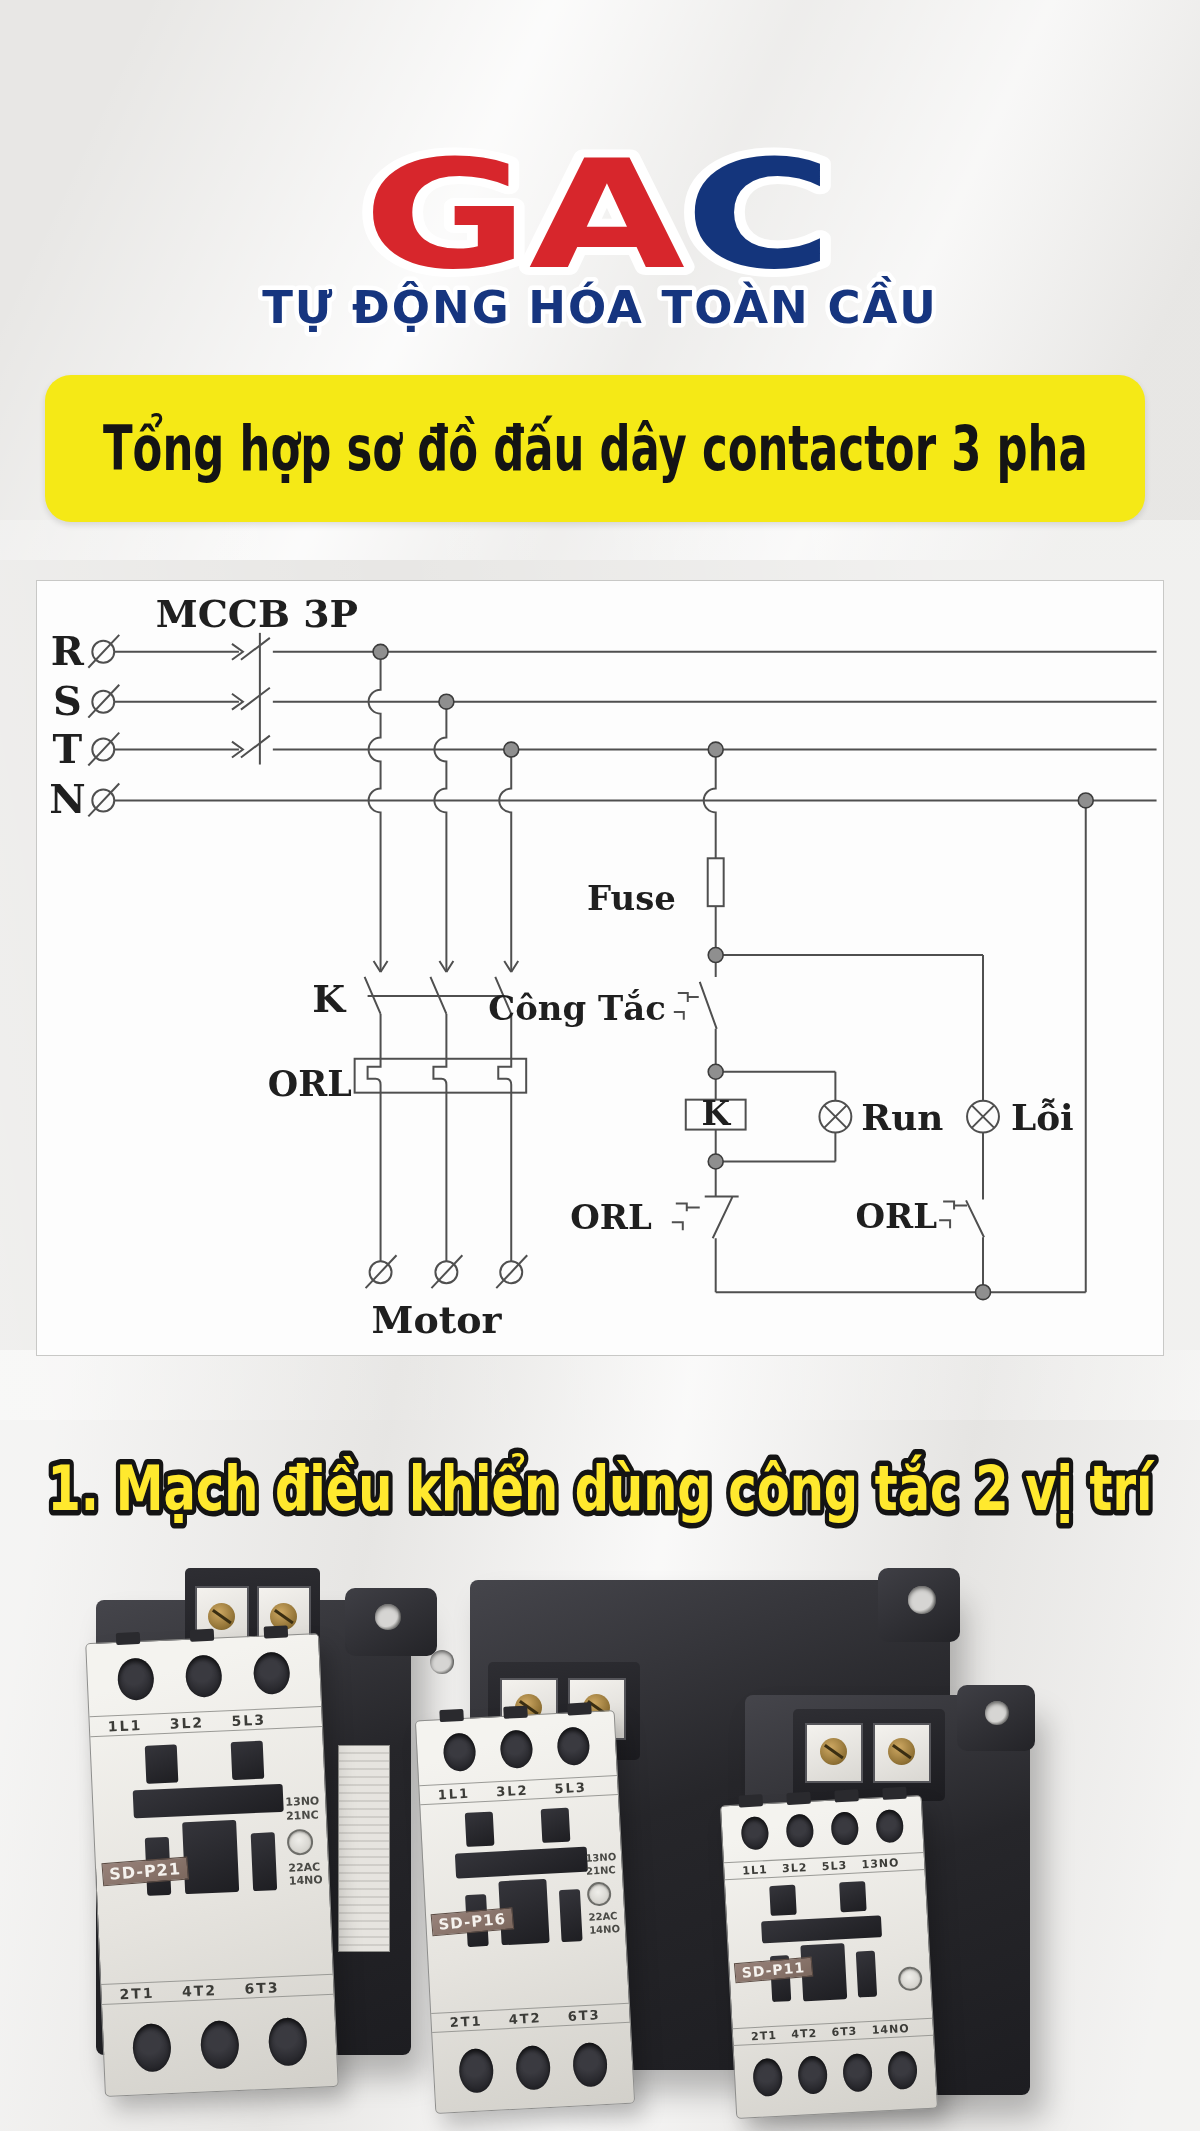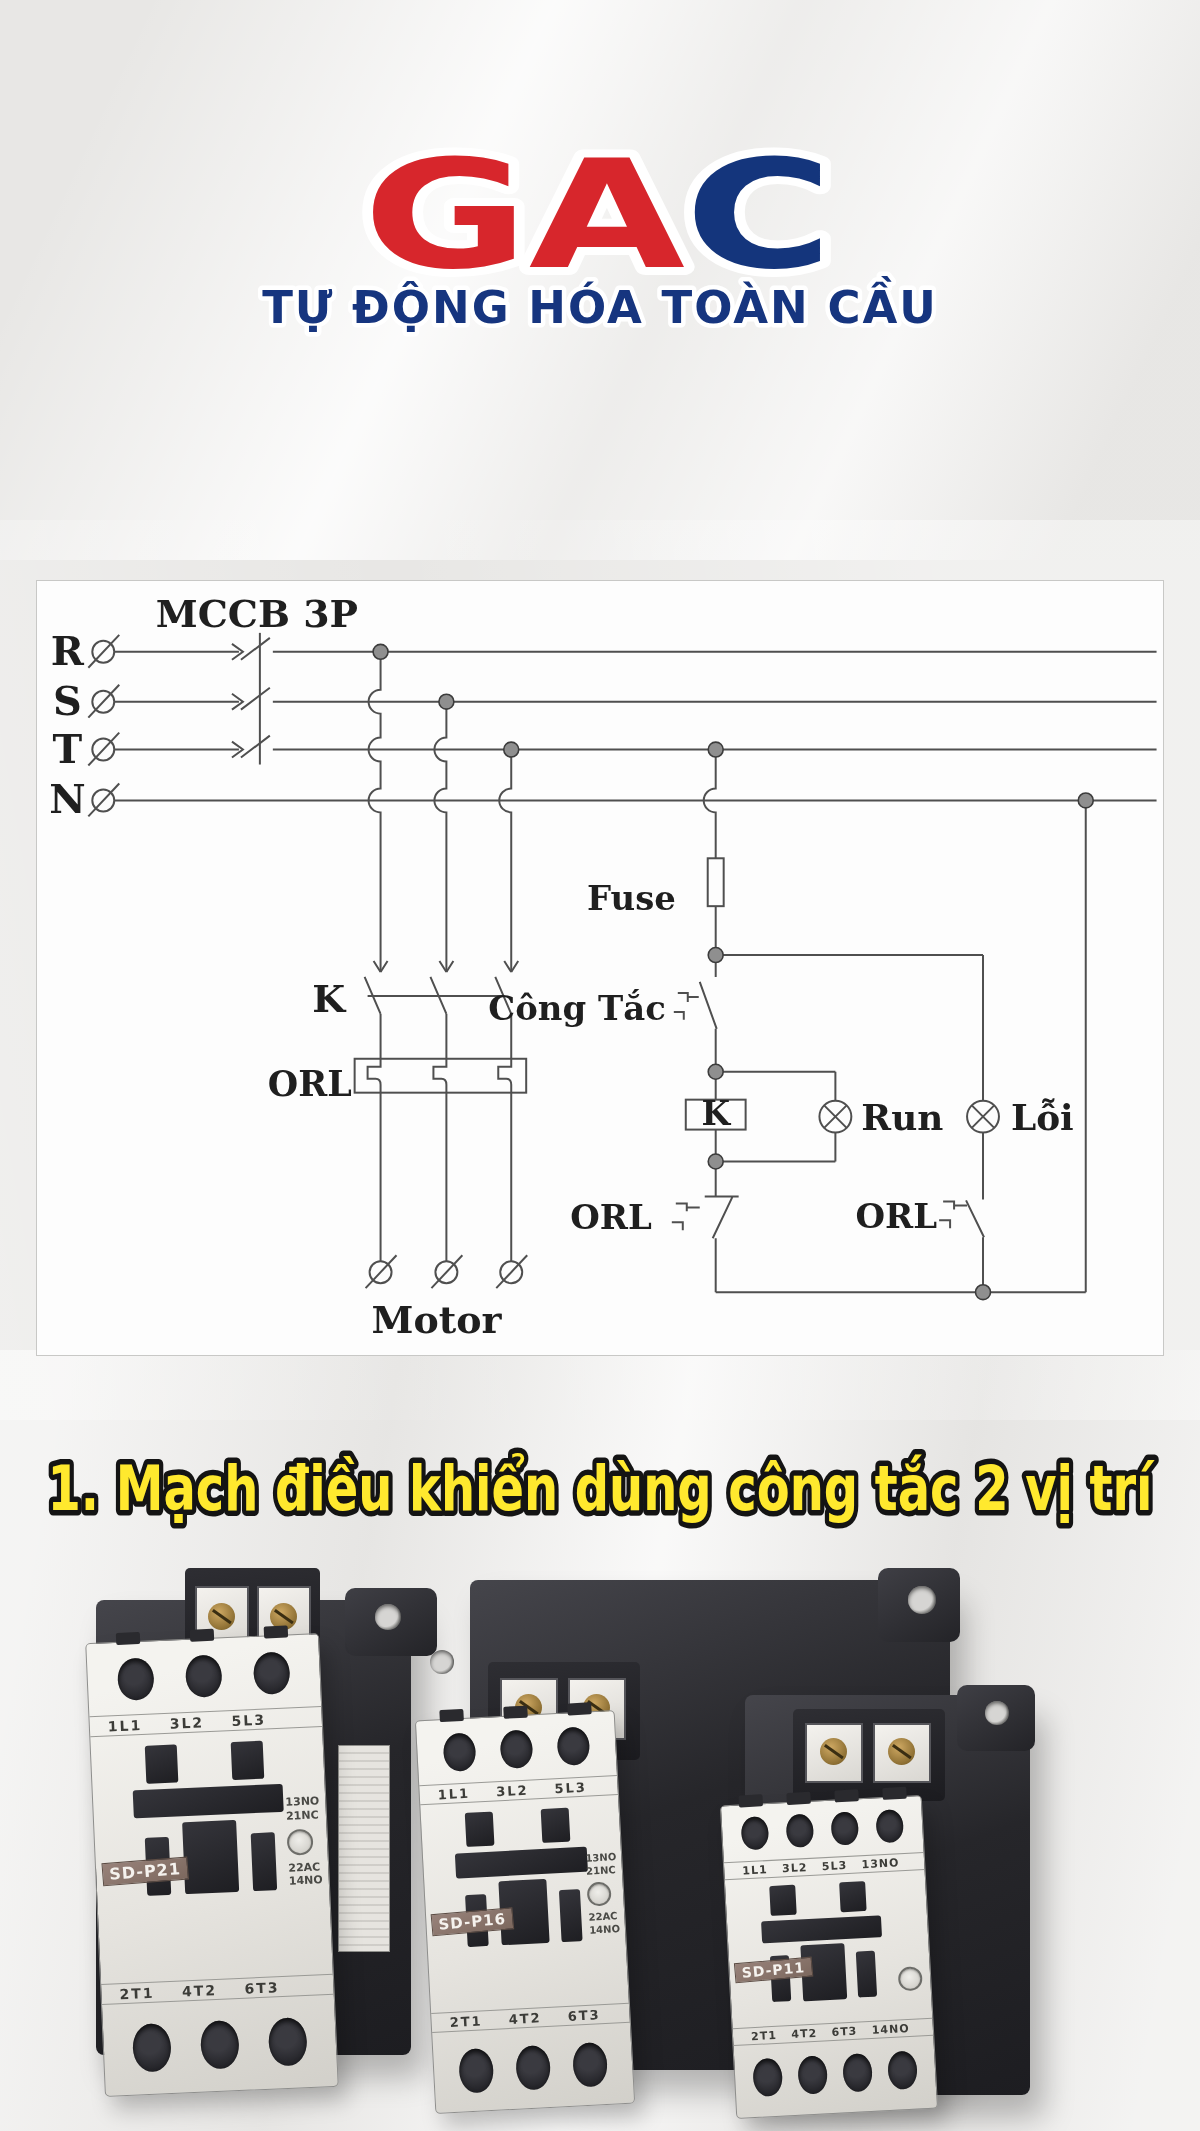--- a/index.html
+++ b/index.html
@@ -79,20 +79,23 @@
 <div class="page">
   <div class="fold f1"></div>
   <div class="fold f3"></div>
   <div class="fold f2"></div>
 
   <svg class="logo-svg" width="1200" height="300" viewBox="0 0 1200 300">
     <text class="gac" x="363" y="212" font-size="150" textLength="470" lengthAdjust="spacingAndGlyphs"><tspan fill="#d7262c">GA</tspan><tspan fill="#14357c">C</tspan></text>
     <text class="tagline" x="600" y="268" font-size="45" text-anchor="middle" fill="#16357f">TỰ ĐỘNG HÓA TOÀN CẦU</text>
   </svg>
 
+  <div class="banner">
+    <div class="banner-text">Tổng hợp sơ đồ đấu dây contactor 3 pha</div>
+  </div>
 
   <div class="whitebox">
     <svg width="1126" height="774" viewBox="0 0 1128 776">
 
       <g>
         <path class="wire" d="M77,71 H202 M236,71 H1122"></path>
         <path class="wire" d="M77,121 H202 M236,121 H1122"></path>
         <path class="wire" d="M77,169 H202 M236,169 H1122"></path>
         <path class="wire" d="M77,220 H1122"></path>
       </g>

